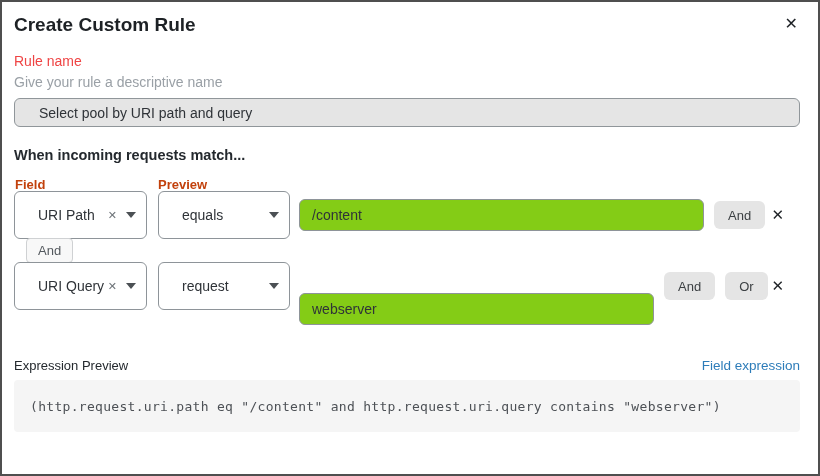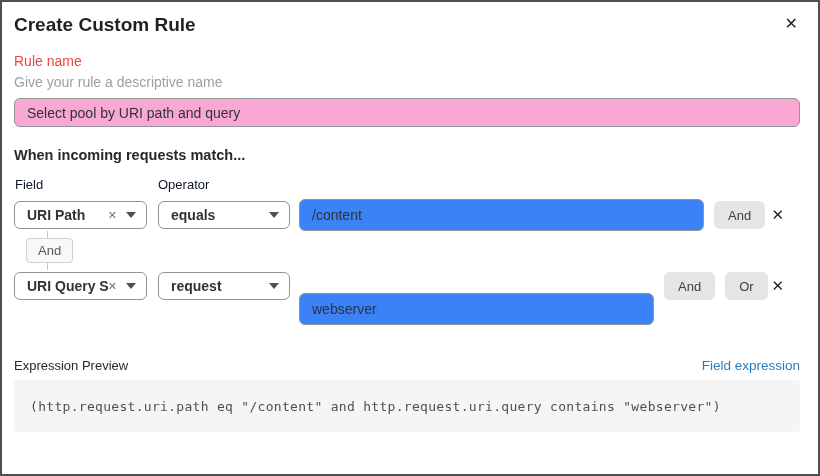--- a/index.html
+++ b/index.html
@@ -24,48 +24,48 @@
     font-family: "DejaVu Sans", sans-serif;
   }
 
   .field-label { font-size: 14px; color: #ef4444; margin-top: 17px; }
   .field-hint  { font-size: 14px; color: #9aa0a6; margin-top: 5px; }
 
   .rule-name-input {
     margin-top: 8px;
     width: 786px; height: 29px;
     border: 1px solid #90969a; border-radius: 6px;
-    padding: 0 12px; font-size: 14px; color: #2f3338;
+    padding: 0 24px; font-size: 14px; color: #2f3338;
     font-family: "Liberation Sans", "DejaVu Sans", sans-serif;
-    outline: none; display: block; background: #f9a8d4;
+    outline: none; display: block; background: #e5e5e5;
   }
 
   .match-heading { margin-top: 20px; font-size: 14.5px; font-weight: 700; color: #24292e; }
 
-  .col-labels { display: flex; margin-top: 14px; font-size: 13px; color: #0f172a; }
+  .col-labels { display: flex; margin-top: 14px; font-size: 13px; color: #c2410c; font-weight: bold; }
   .col-labels .c1 { width: 133px; margin-right: 11px; padding-left: 1px; }
   .col-labels .c2 { width: 132px; margin-right: 9px; }
   .col-labels .c3 { flex: 1; }
 
   .cond-row { display: flex; align-items: center; margin-top: 7px; height: 32px; }
 
   .dropdown {
-    height: 28px; border: 1px solid #8e9499; border-radius: 6px; background: #fff;
-    display: flex; align-items: center; padding: 0 10px 0 12px;
-    font-size: 14px; color: #2f3338; cursor: pointer; font-weight: bold;
+    height: 48px; border: 1px solid #8e9499; border-radius: 6px; background: #fff;
+    display: flex; align-items: center; padding: 0 10px 0 23px;
+    font-size: 14px; color: #2f3338; cursor: pointer;
   }
   .dd-field { width: 133px; margin-right: 11px; }
   .dd-operator { width: 132px; margin-right: 9px; }
   .dd-label { flex: 1; white-space: nowrap; overflow: hidden; }
   .clear-x { font-size: 11px; color: #6d7378; margin-right: 9px; font-family: "DejaVu Sans", sans-serif; }
   .caret { width: 0; height: 0; border-left: 5px solid transparent; border-right: 5px solid transparent; border-top: 6px solid #4b5054; }
 
   .value-input {
     height: 32px; border: 1px solid #8e9499; border-radius: 6px;
-    padding: 0 12px; font-size: 14px; color: #2f3338; background: #3b82f6;
+    padding: 0 12px; font-size: 14px; color: #2f3338; background: #84cc16;
     font-family: "Liberation Sans", "DejaVu Sans", sans-serif; outline: none;
   }
   .val-1 { width: 405px; }
   .val-2 { width: 355px; margin-top: 46px; }
 
   .chip-btn {
     height: 28px; padding: 0 14px; margin-left: 10px;
     background: #e5e5e5; border: none; border-radius: 6px;
     font-size: 13px; color: #3c4043; cursor: pointer;
     font-family: "Liberation Sans", "DejaVu Sans", sans-serif;
@@ -109,21 +109,21 @@
     </div>
 
     <div class="field-label">Rule name</div>
     <div class="field-hint">Give your rule a descriptive name</div>
     <input class="rule-name-input" type="text" value="Select pool by URI path and query" style="">
 
     <div class="match-heading">When incoming requests match...</div>
 
     <div class="col-labels">
       <div class="c1">Field</div>
-      <div class="c2">Operator</div>
+      <div class="c2">Preview</div>
     </div>
 
     <div class="cond-row">
       <div class="dropdown dd-field">
         <span class="dd-label">URI Path</span>
         <span class="clear-x">✕</span>
         <span class="caret"></span>
       </div>
       <div class="dropdown dd-operator">
         <span class="dd-label">equals</span>

